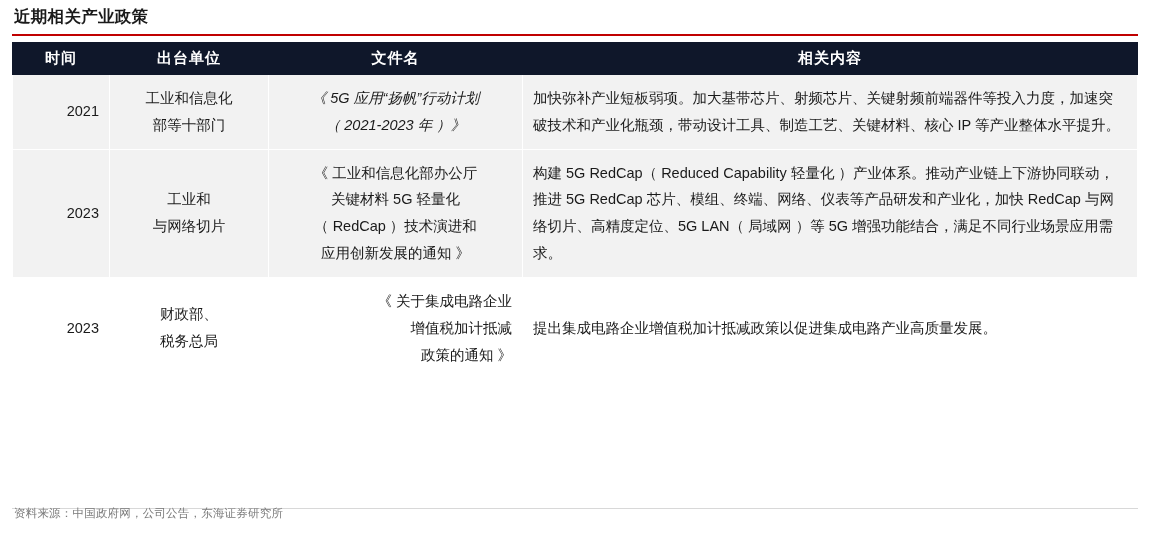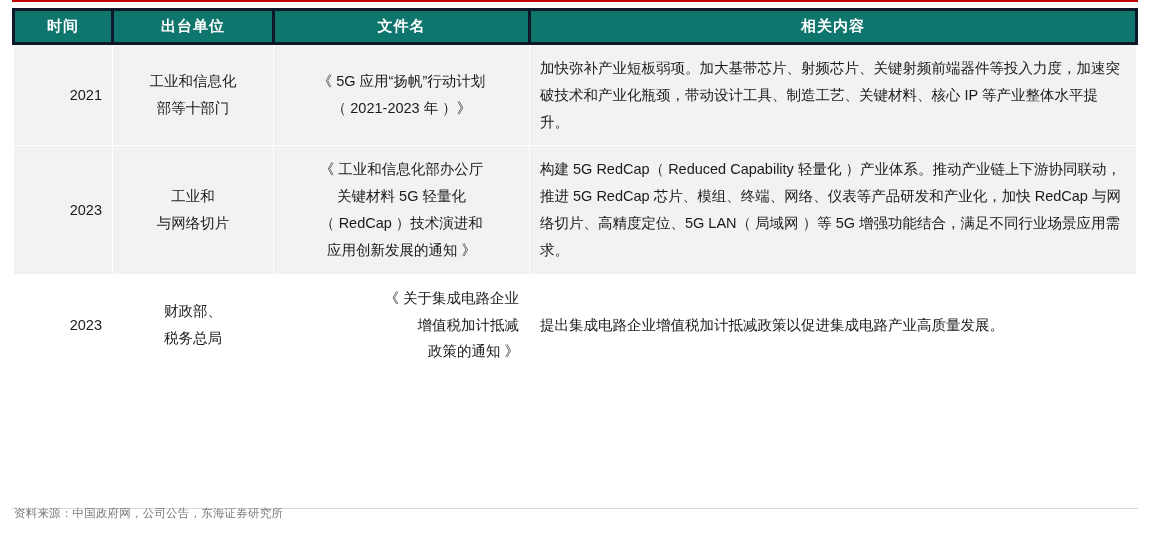--- a/index.html
+++ b/index.html
@@ -34,27 +34,27 @@
     width: 1126px;
     margin: 0 0 0 0;
   }
   table.policy {
     border-collapse: collapse;
     width: 1126px;
     table-layout: fixed;
     margin-top: 6px;
   }
   table.policy th {
-    background: #0f766e;
+    background: #0f172a;
     color: #ffffff;
     font-weight: bold;
     font-size: 15px;
     text-align: center;
     padding: 6px 4px;
-    border: 3px solid #0f172a;
+    border: 1px solid #0f172a;
     letter-spacing: 1px;
   }
   table.policy td {
     border: 1px solid #ffffff;
     vertical-align: middle;
     font-size: 14.5px;
     line-height: 1.85;
     padding: 10px 10px;
   }
   tr.row-odd td { background: #f2f2f2; }
@@ -90,37 +90,38 @@
     bottom: 24px;
     width: 1126px;
     height: 1px;
     background: #d8d8d8;
   }
 </style>
 </head>
 <body>
 
 <div class="page">
+  <div class="title">近期相关产业政策</div>
   <div class="title-rule"></div>
 
   <table class="policy">
     <thead>
       <tr>
         <th style="width:88px;">时间</th>
         <th style="width:150px;">出台单位</th>
         <th style="width:245px;">文件名</th>
         <th>相关内容</th>
       </tr>
     </thead>
     <tbody>
       <tr class="row-odd">
         <td class="year">2021</td>
         <td class="org" style="white-space:pre-line;">工业和信息化
 部等十部门</td>
-        <td class="docname" style="white-space:pre-line;">《 5G 应用“扬帆”行动计划
+        <td class="docname" style="white-space:pre-line;font-style:italic;">《 5G 应用“扬帆”行动计划
 （ 2021-2023 年 ）》</td>
         <td class="content">加快弥补产业短板弱项。加大基带芯片、射频芯片、关键射频前端器件等投入力度，加速突破技术和产业化瓶颈，带动设计工具、制造工艺、关键材料、核心 IP 等产业整体水平提升。</td>
       </tr>
       <tr class="row-odd">
         <td class="year">2023</td>
         <td class="org" style="white-space:pre-line;">工业和
 与网络切片</td>
         <td class="docname" style="white-space:pre-line;">《 工业和信息化部办公厅
 关键材料 5G 轻量化
 （ RedCap ）技术演进和

